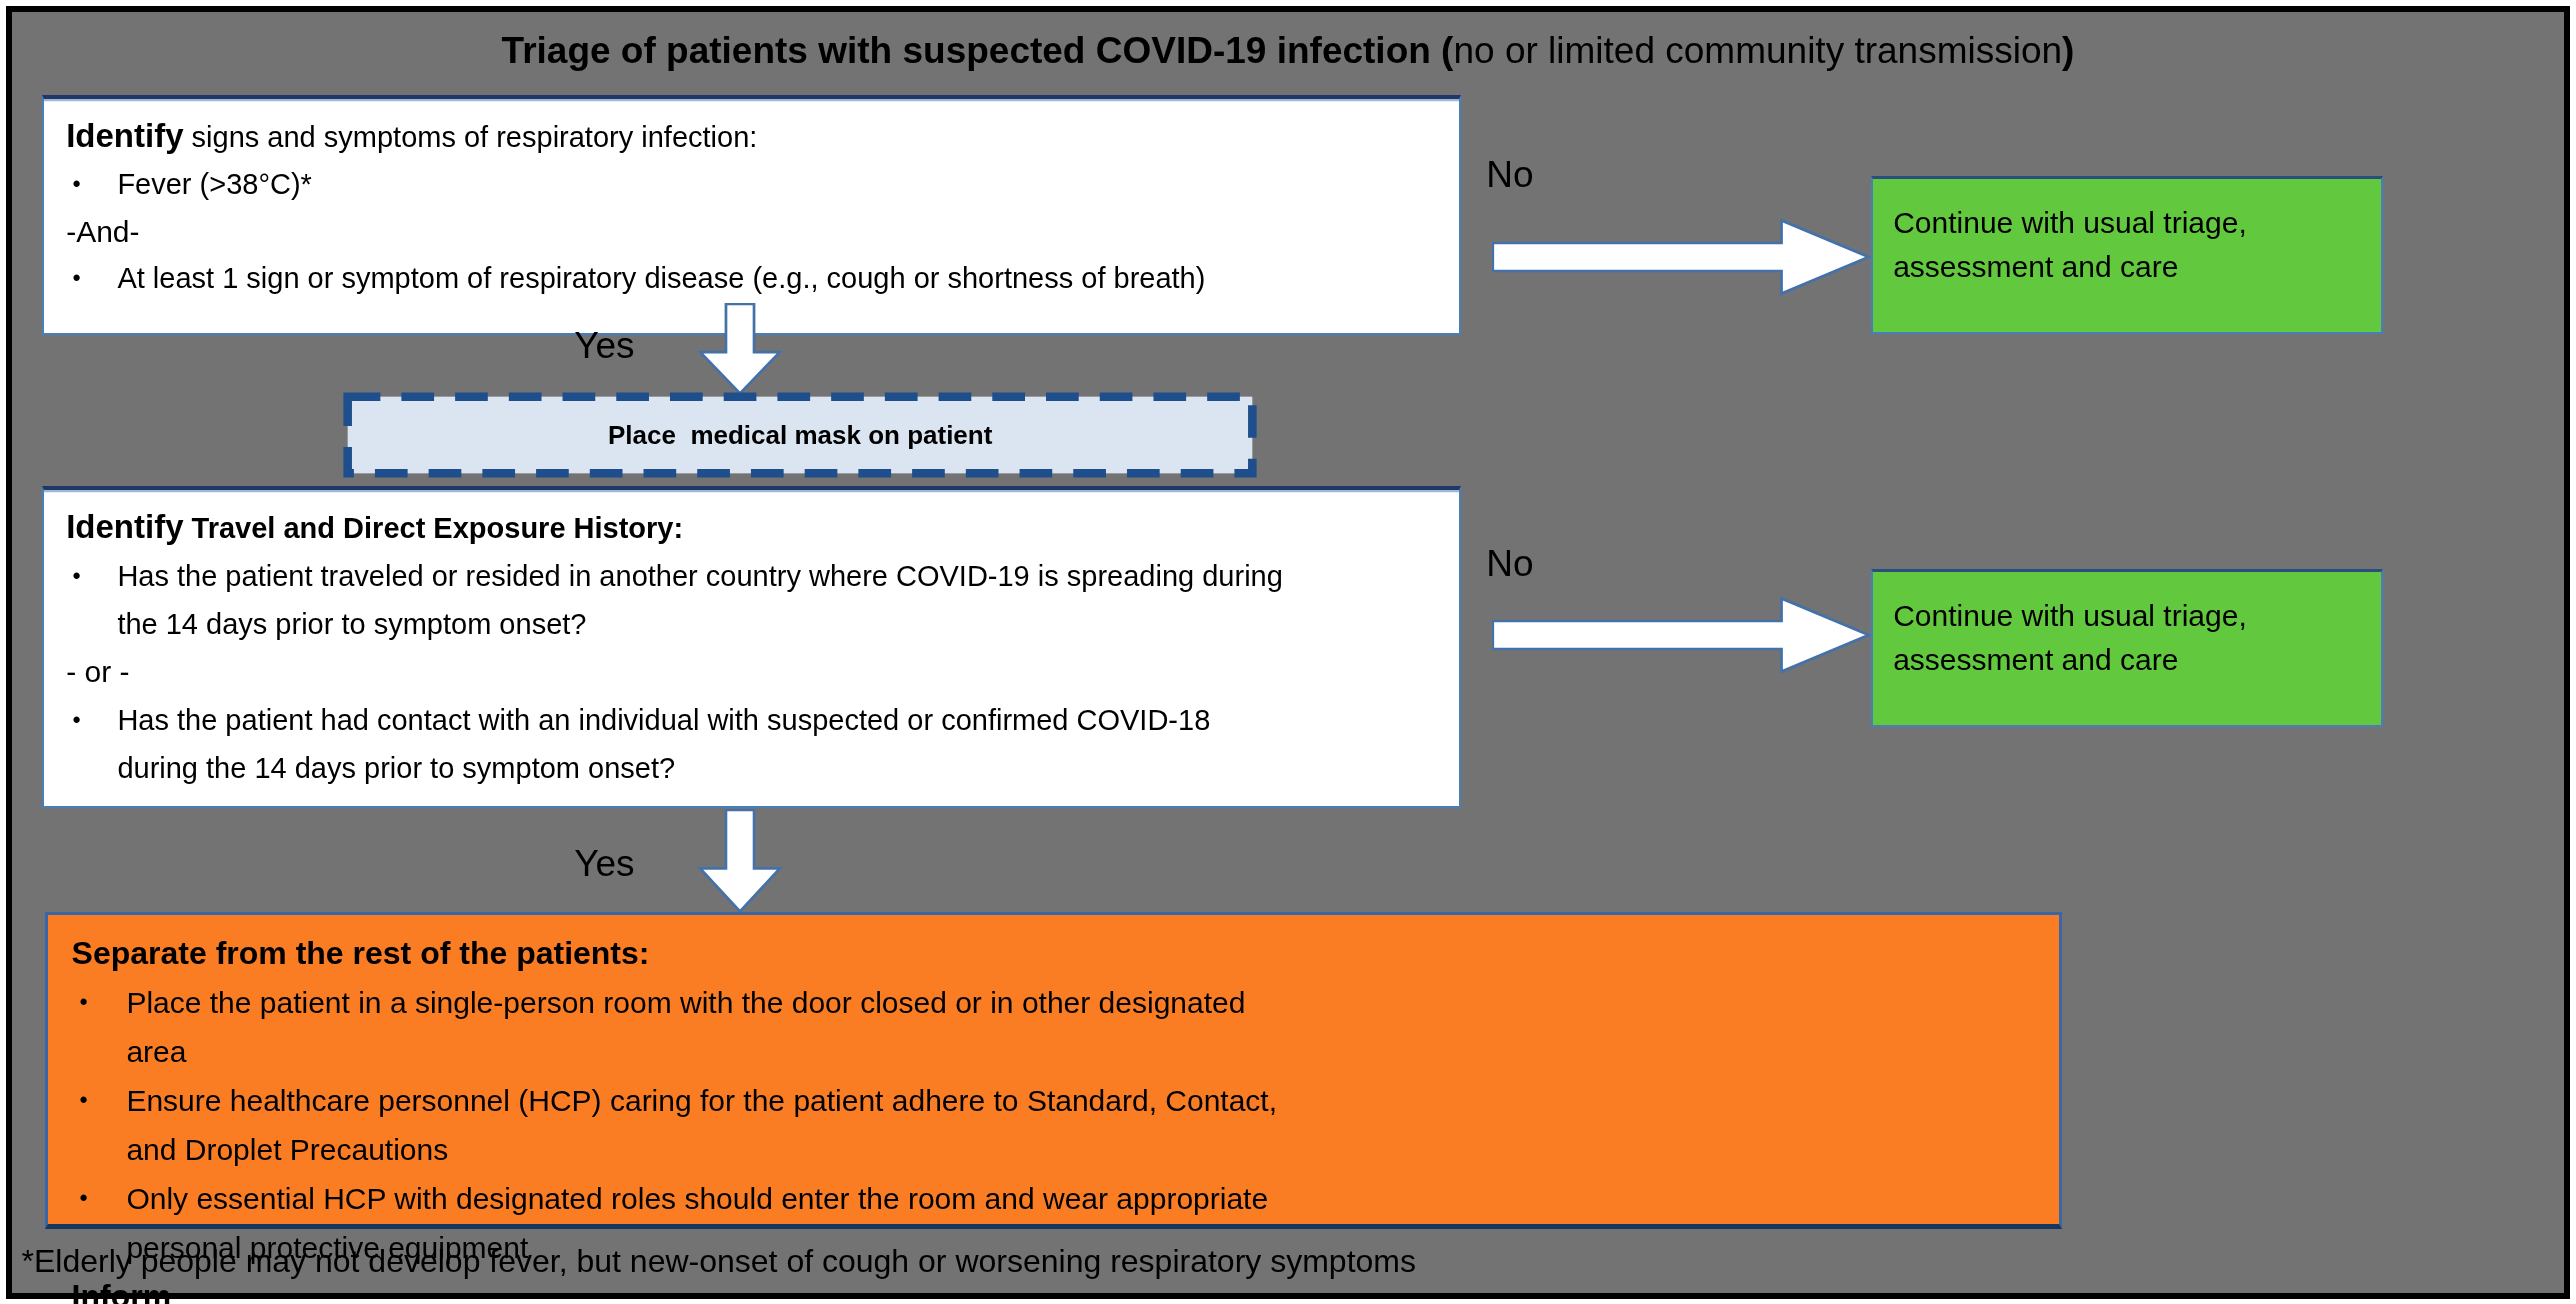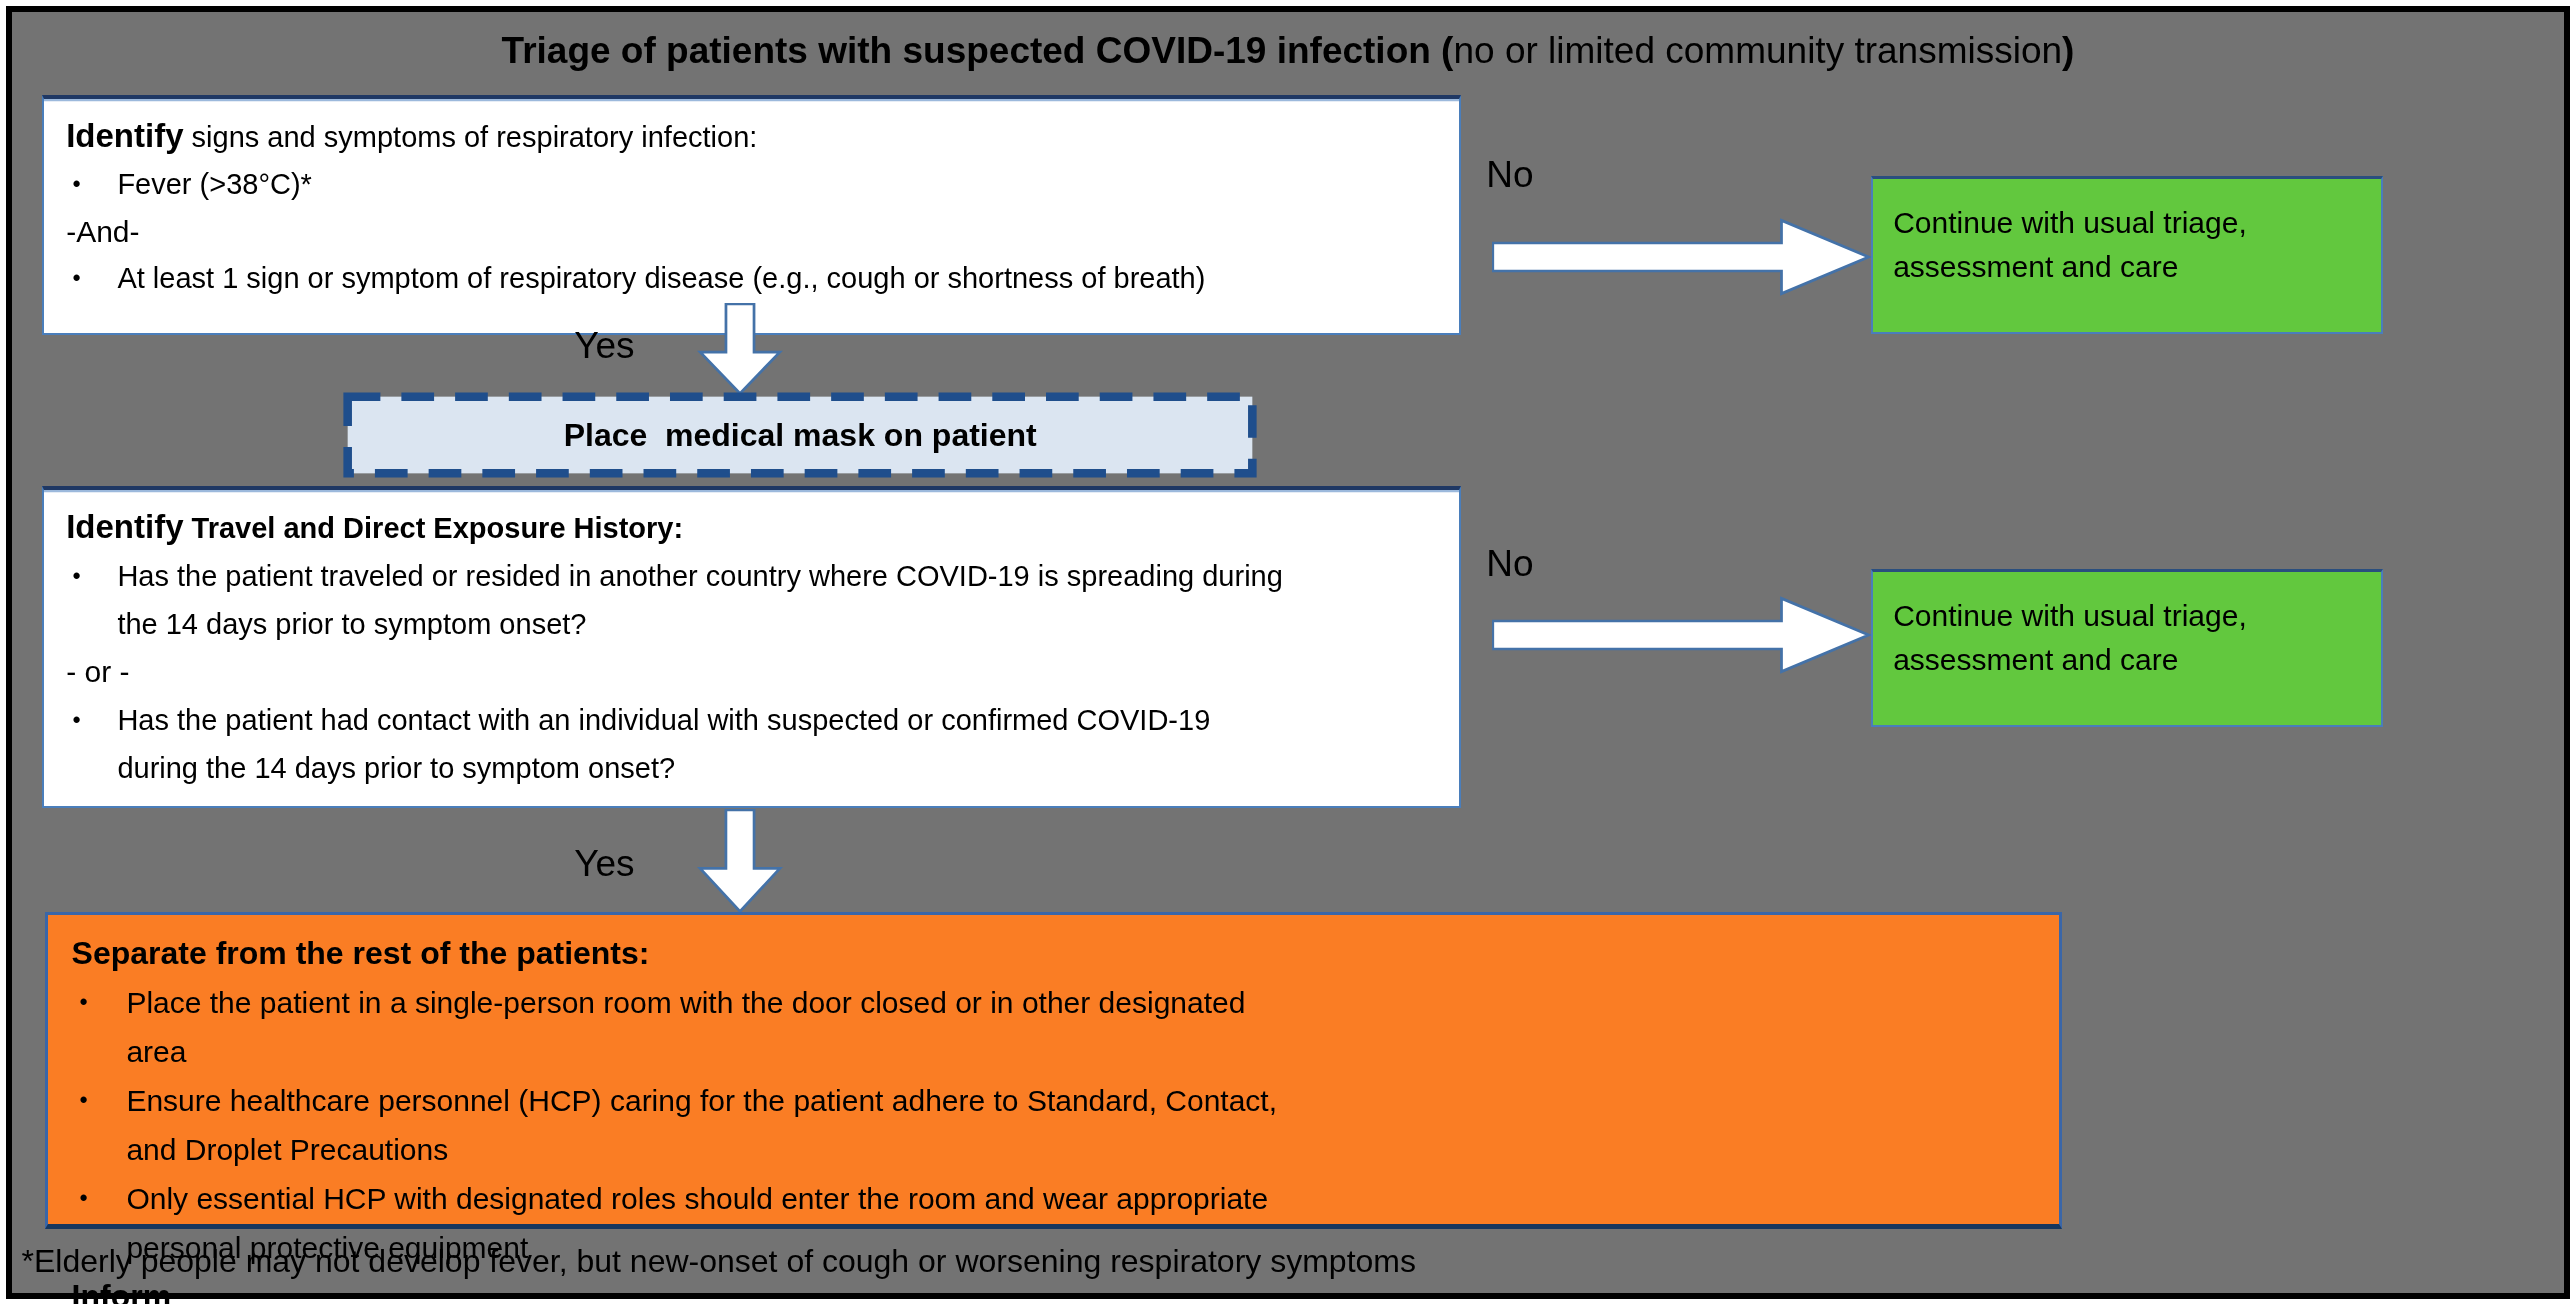--- a/index.html
+++ b/index.html
@@ -28,21 +28,21 @@
 
   .outcome-box{
     position:absolute;width:512px;height:158px;box-sizing:border-box;
     background:#62C83E;border:2.3px solid #4A7EBB;border-top:3.9px solid #2A4E7E;
     padding:22px 20px;font-size:30px;line-height:44px;
   }
 
   .mask-box{position:absolute;left:331px;top:380px;width:914px;height:86px;}
   .mask-box .mask-label{
     position:absolute;inset:0;display:flex;align-items:center;justify-content:center;
-    font-weight:bold;font-size:32px;white-space:pre-wrap;
+    font-weight:bold;font-size:26px;white-space:pre-wrap;
   }
 
   .action-box{
     position:absolute;left:33px;top:900px;width:2017px;height:317px;box-sizing:border-box;
     background:#FA7D24;border:3.1px solid #3A66A8;border-bottom:5.5px solid #17375E;
     padding:14px 23.4px;font-size:30px;line-height:49px;
   }
   .action-box .action-heading{font-weight:bold;font-size:32px;}
   .action-box .bullet-item::before{width:47px;padding-left:7.8px;}
 
@@ -92,21 +92,21 @@
 
   <div class="flow-box" style="left:30px;top:474px;width:1419px;height:322px;box-sizing:border-box;line-height:48px;">
     <div class="box-heading">
       <span class="lead">Identify</span><span class="rest bold"> Travel and Direct Exposure History:</span>
     </div>
     <div class="bullet-item">
       <span class="item-text">Has the patient traveled or resided in another country where COVID-19 is spreading during the 14 days prior to symptom onset?</span>
     </div>
     <div class="connector-line">- or -</div>
     <div class="bullet-item">
-      <span class="item-text">Has the patient had contact with an individual with suspected or confirmed COVID-19 during the 14 days prior to symptom onset?</span>
+      <span class="item-text">Has the patient had contact with an individual with suspected or confirmed COVID-18 during the 14 days prior to symptom onset?</span>
     </div>
   </div>
 
   <div class="decision-label" style="left:1474px;top:533px;">No</div>
   <svg class="arrow-svg" style="left:1480px;top:584px;" width="379" height="78" viewBox="0 0 487 100">
     <polygon points="1,32 372,32 372,3 484,50 372,97 372,68 1,68" fill="#ffffff" stroke="#4472A8" stroke-width="3.5"></polygon>
   </svg>
   <div class="outcome-box" style="left:1859px;top:557px;">Continue with usual triage, assessment and care</div>
 
   <div class="decision-label" style="left:562px;top:833px;">Yes</div>

